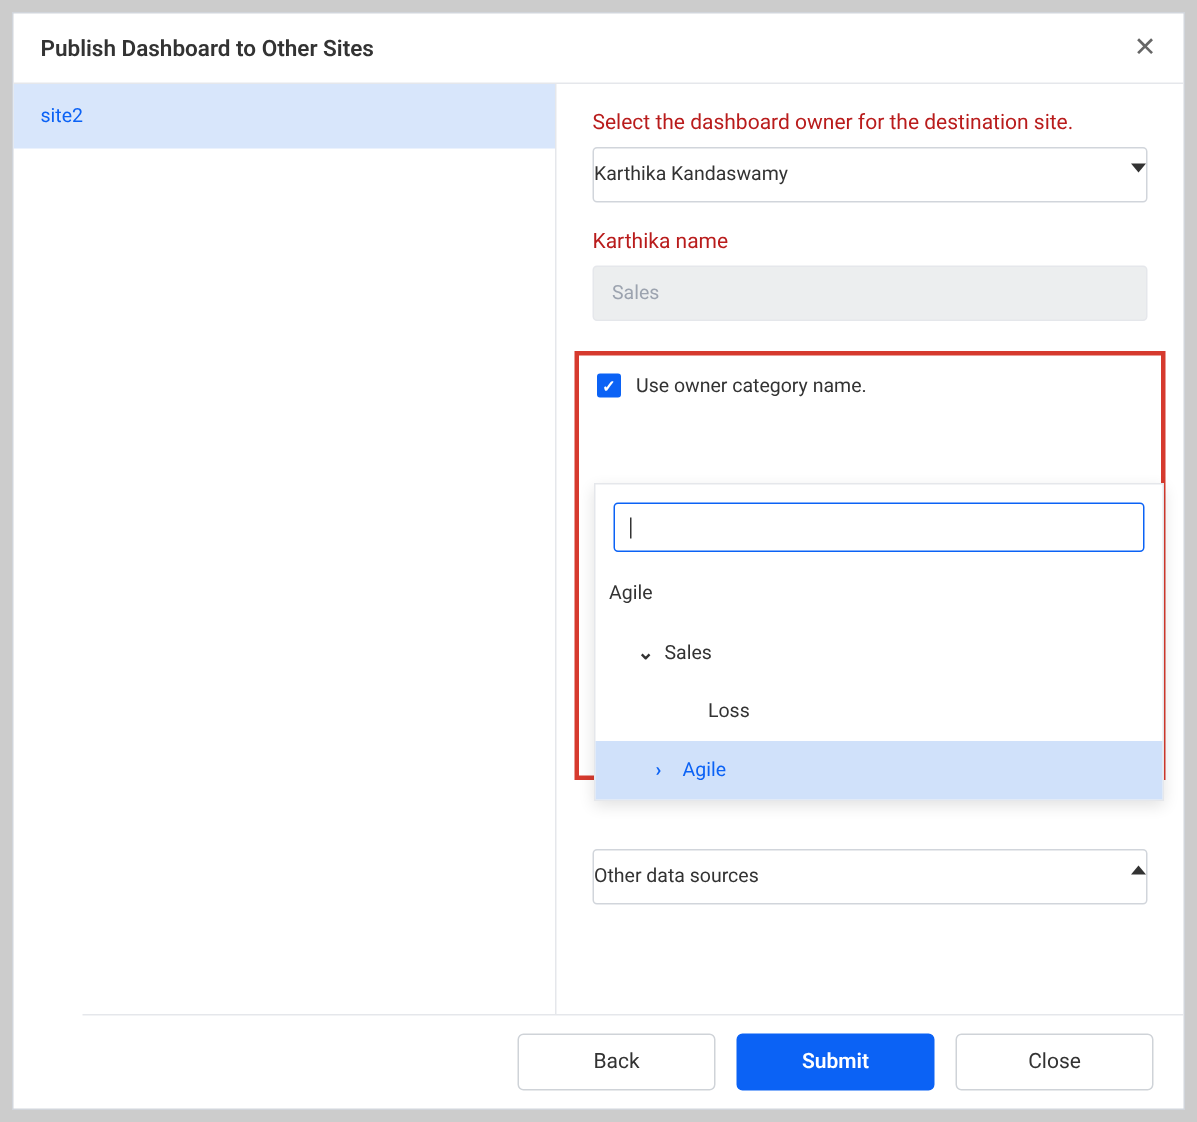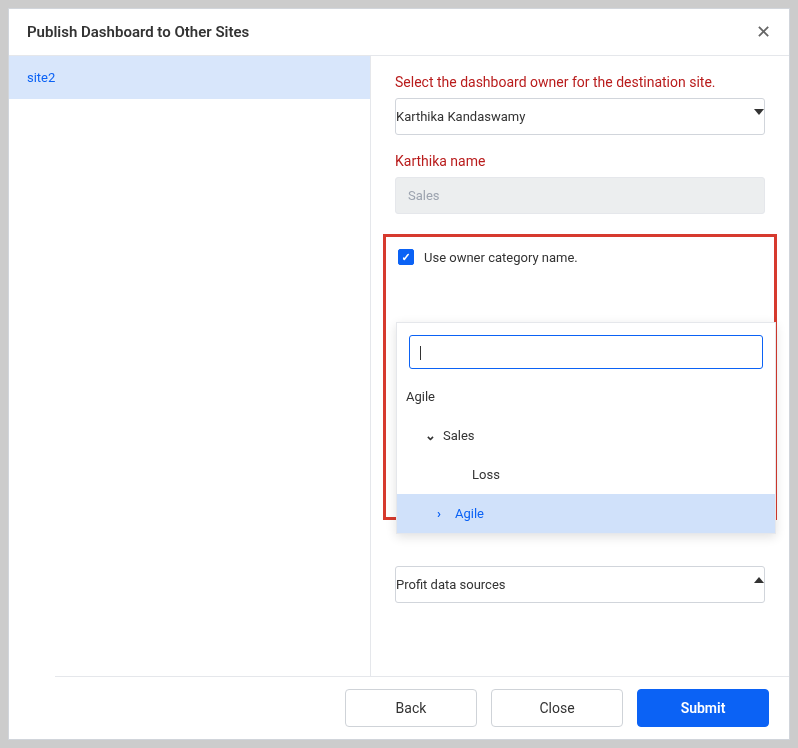--- a/index.html
+++ b/index.html
@@ -277,26 +277,26 @@
 
       <div class="gap-sm after-red"></div>
 
 
       <div class="gap"></div>
 
 
       <div class="gap-sm"></div>
 
       <div class="select">
-        <span>Profit data sources</span>
+        <span>Other data sources</span>
         <span class="caret-up"></span>
       </div>
 
     </div>
   </div>
 
   <div class="dialog-footer">
     <div class="btn">Back</div>
+    <div class="btn primary">Submit</div>
     <div class="btn">Close</div>
-    <div class="btn primary">Submit</div>
   </div>
 
 </div>
 
 </body></html>

